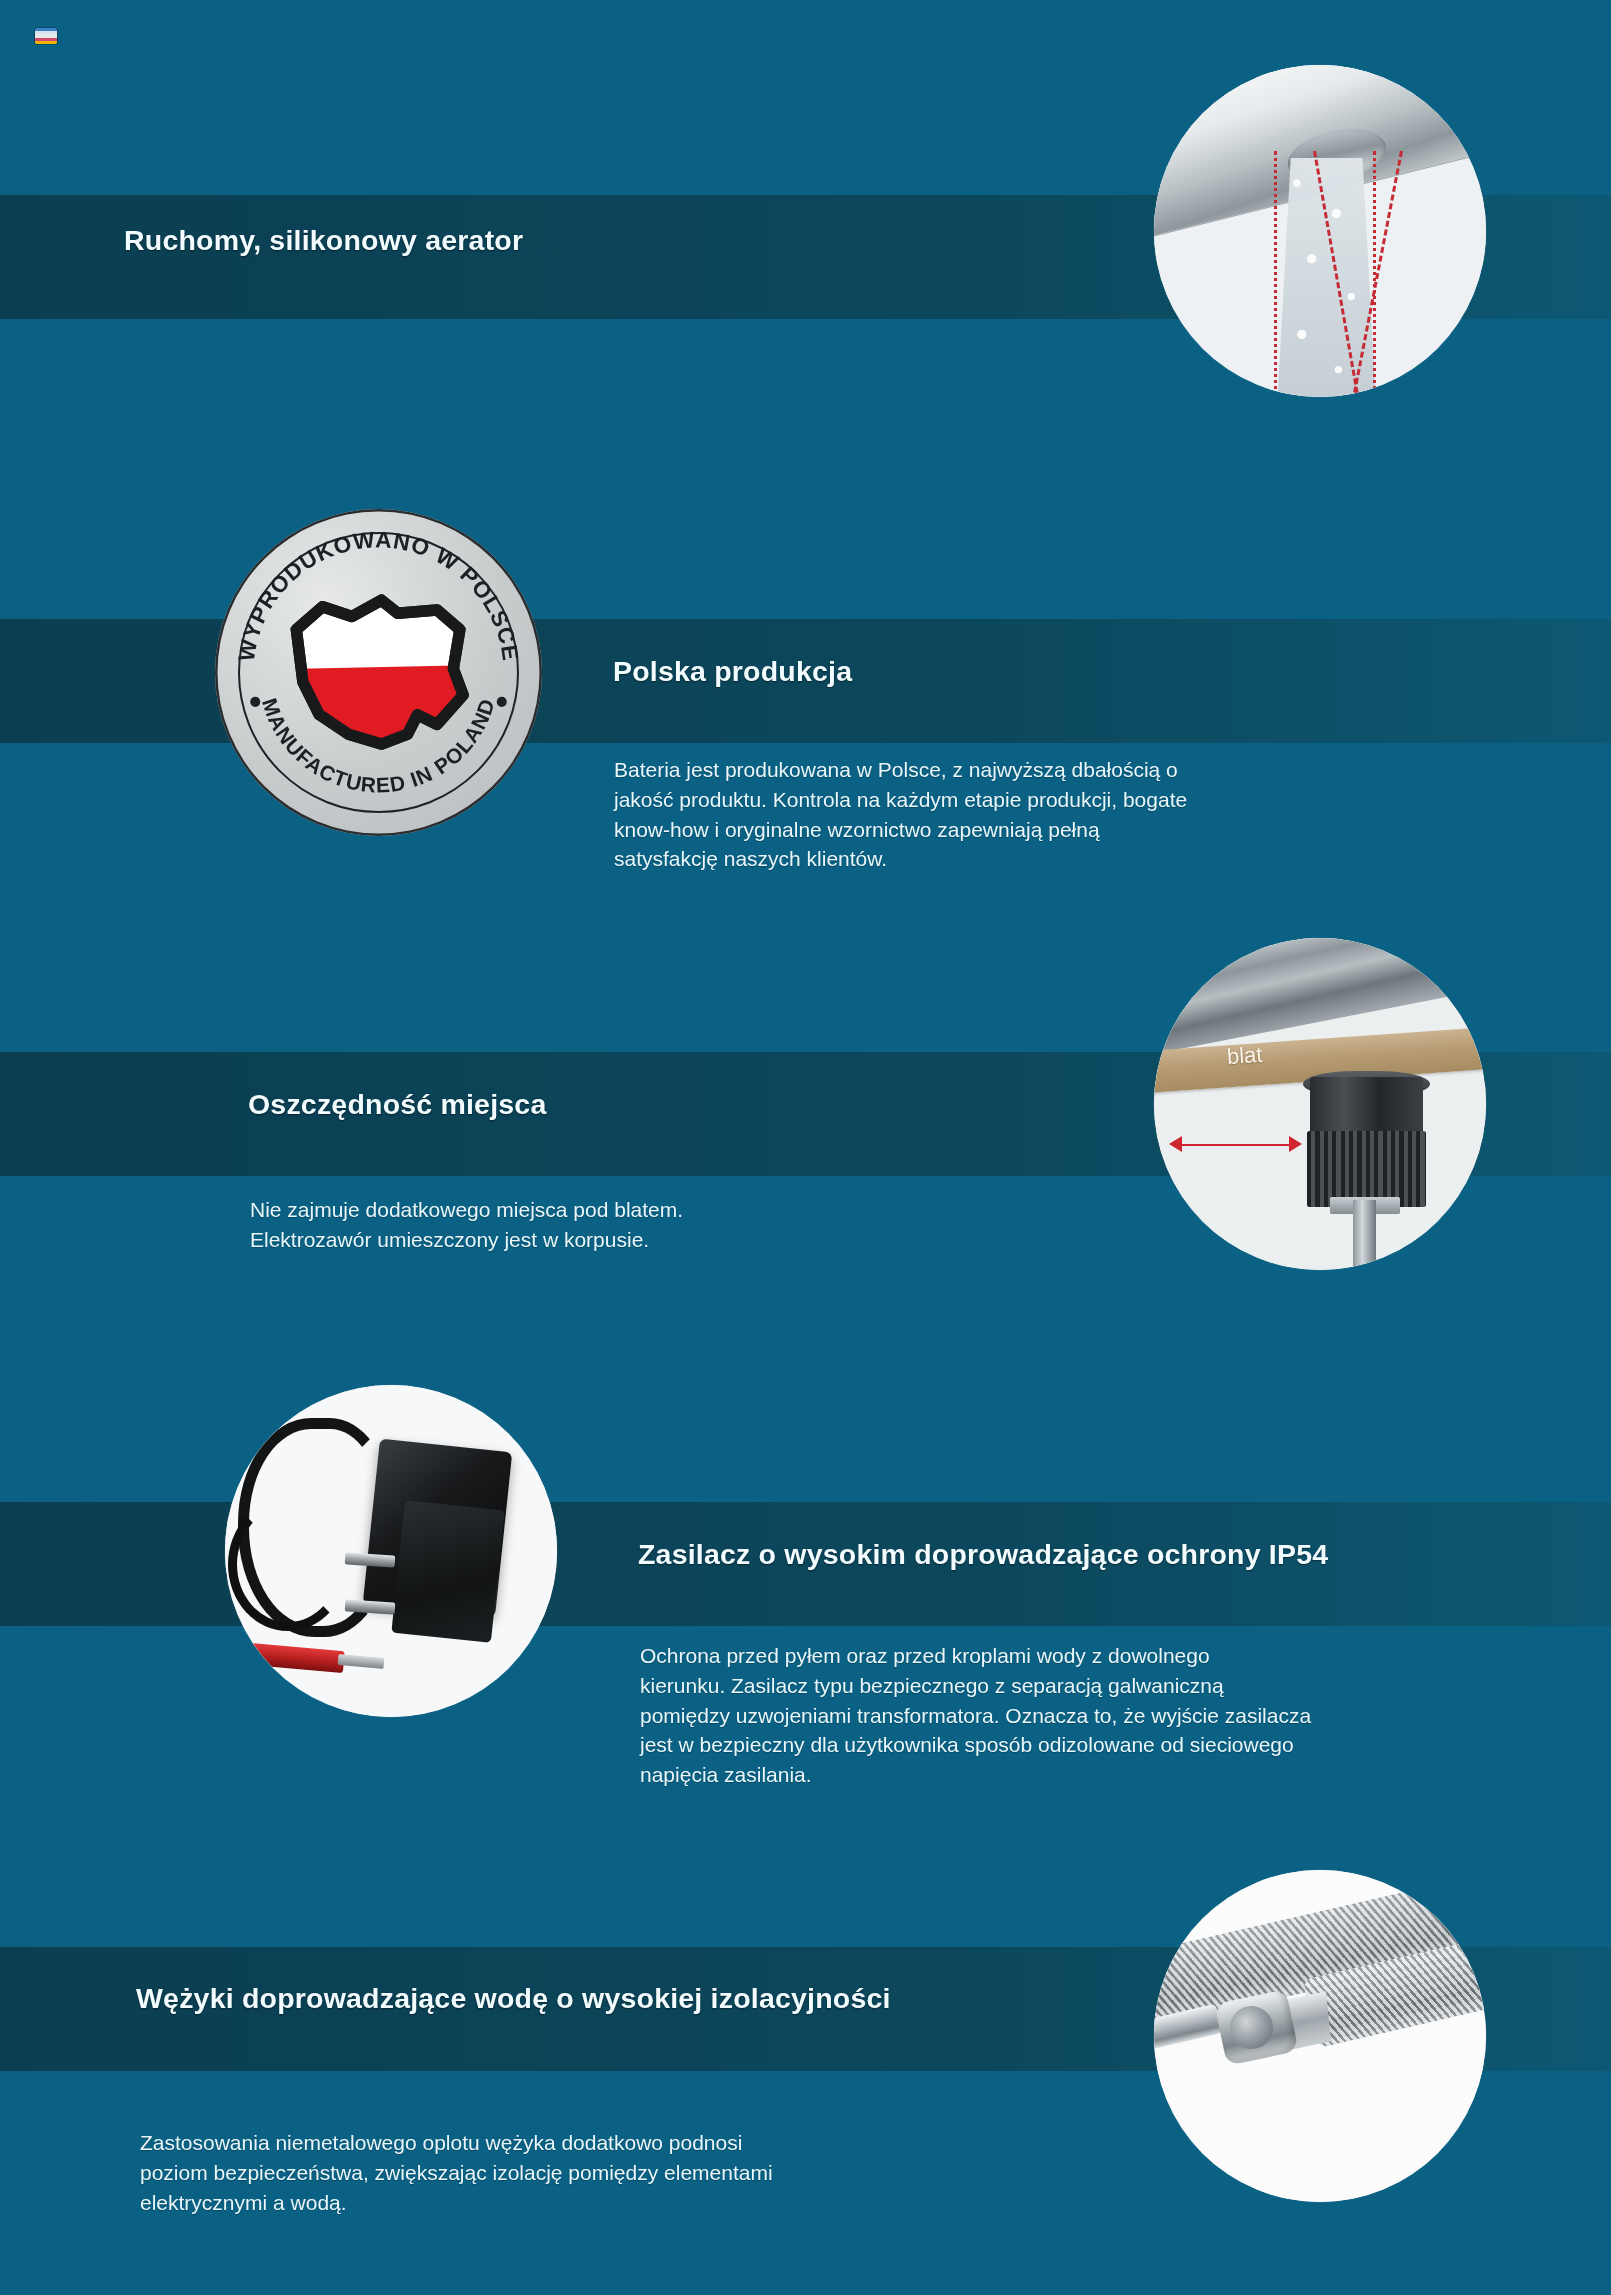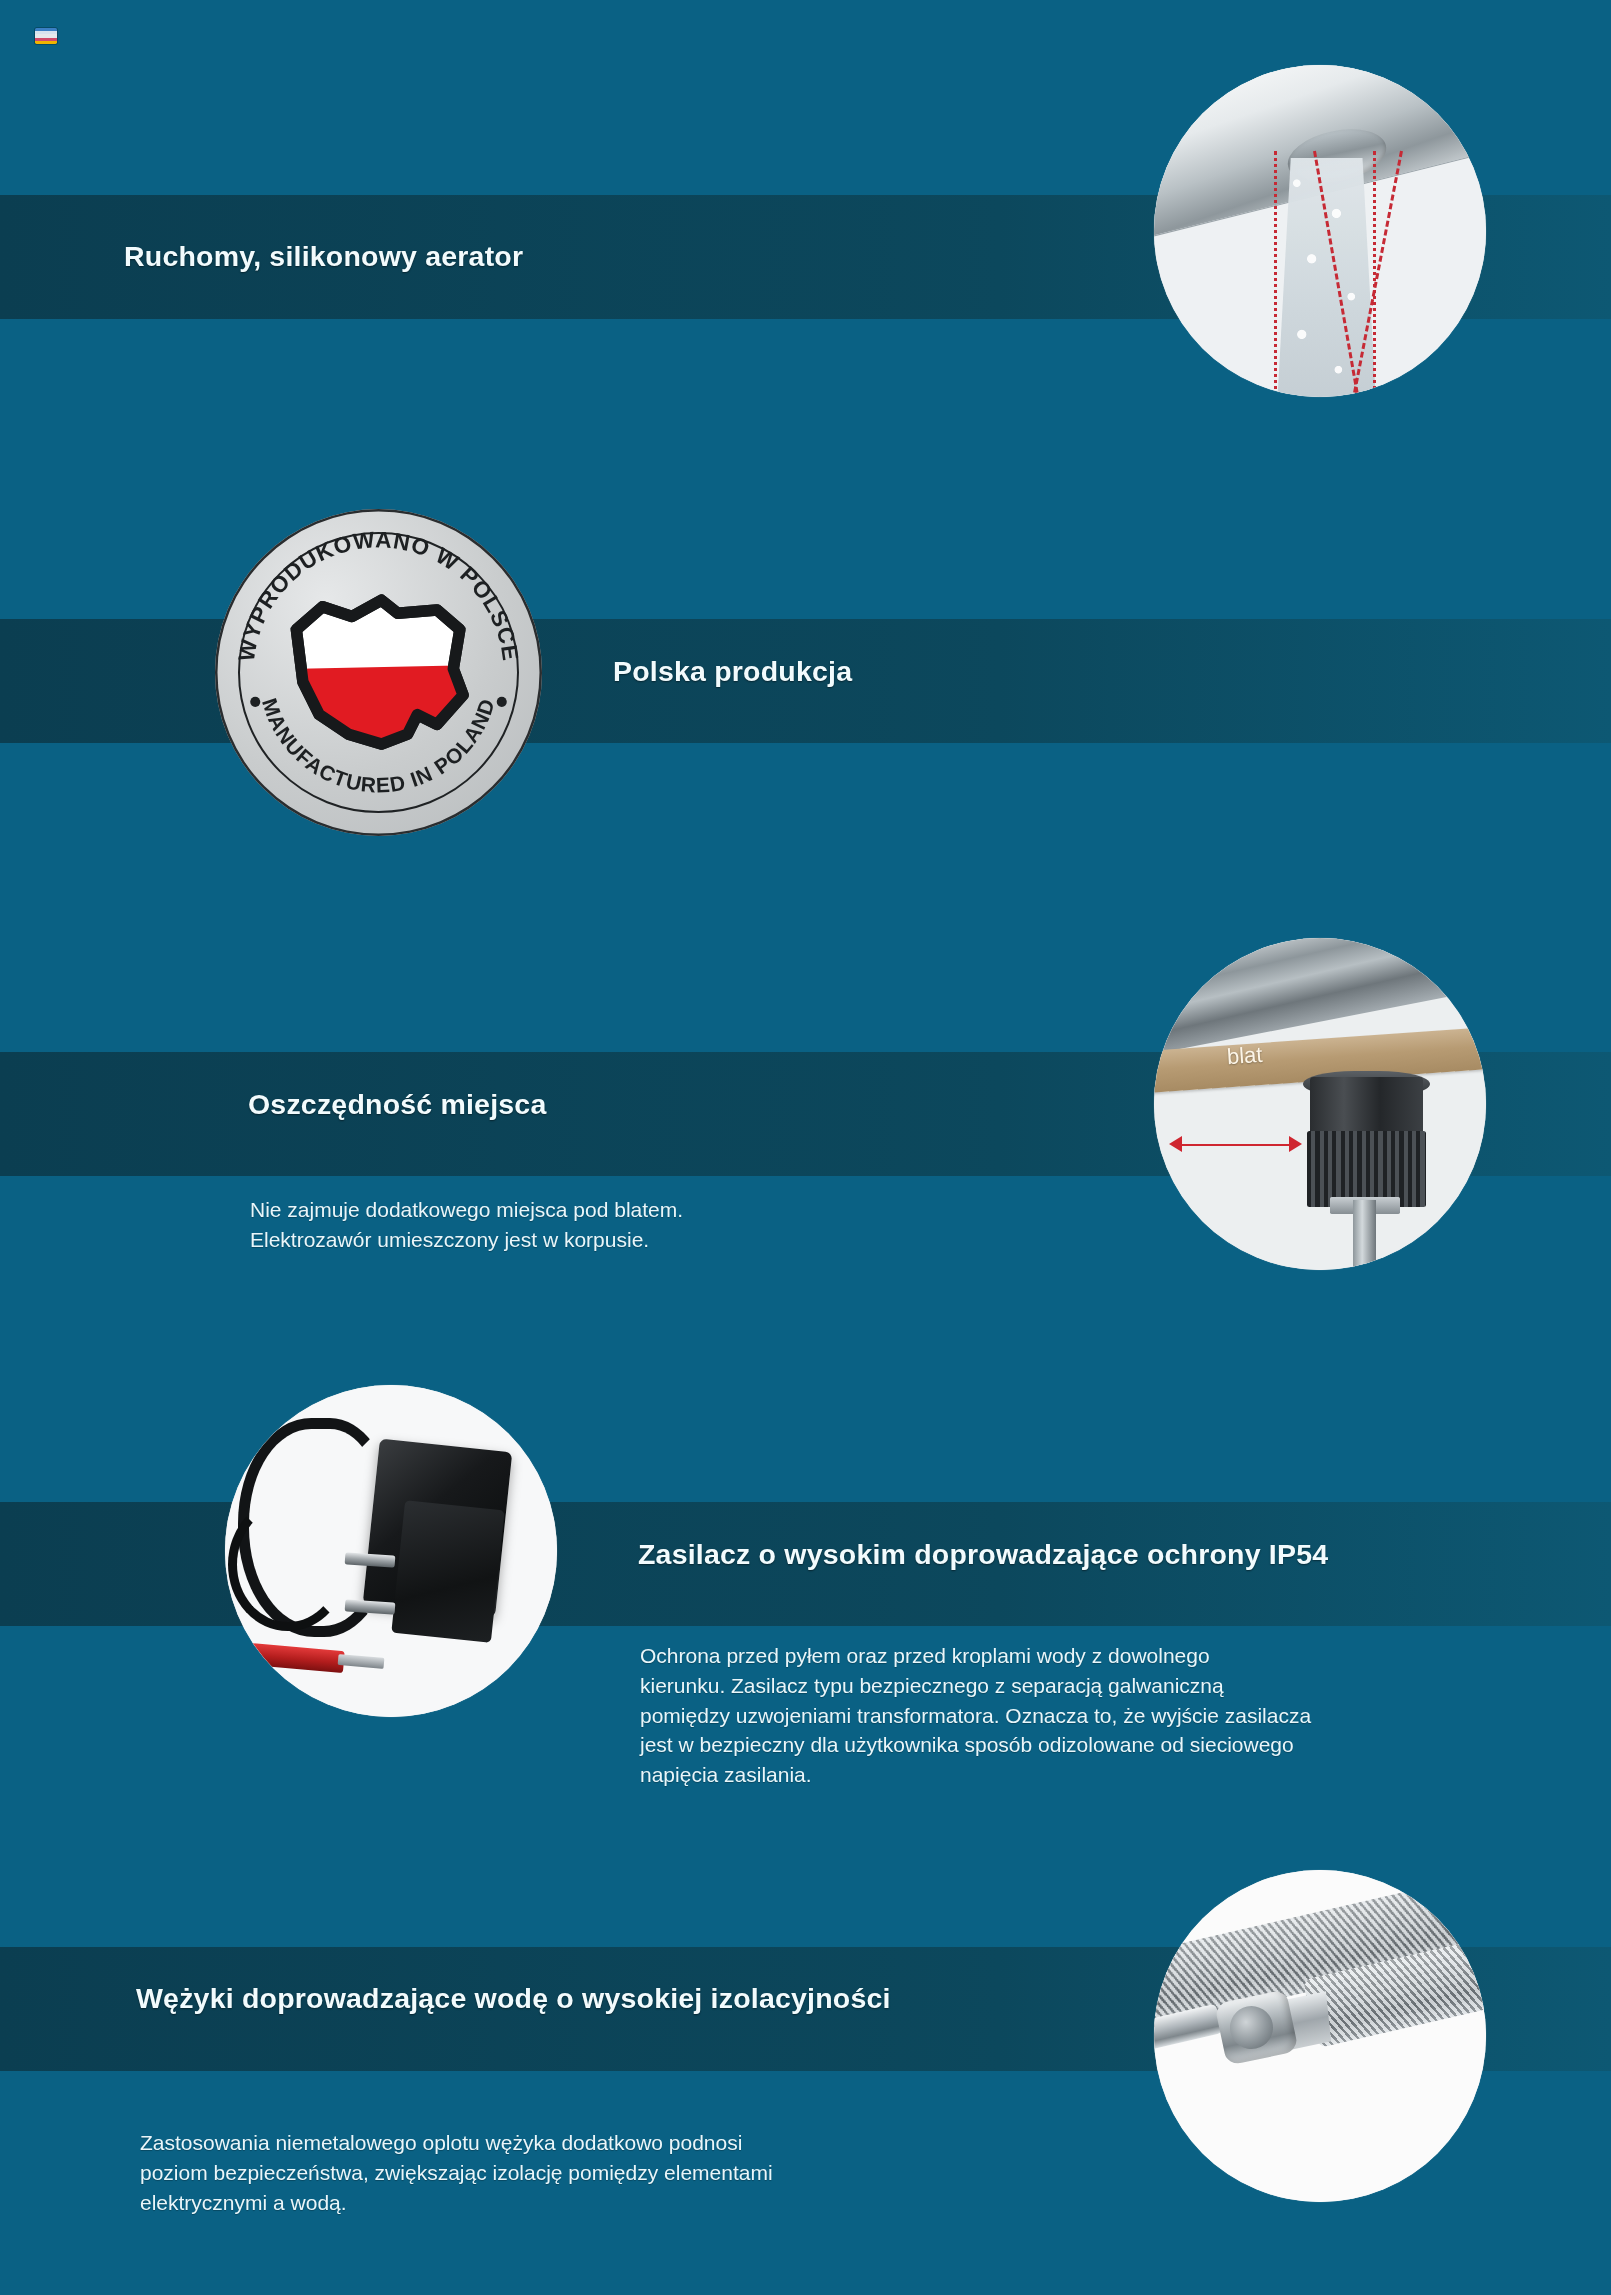--- a/index.html
+++ b/index.html
@@ -271,38 +271,42 @@
   <div class="lang-chip">
     <i style="background:#3b7fc4"></i>
     <i style="background:#d8e3ee"></i>
     <i style="background:#e6e9ec"></i>
     <i style="background:#d14a6a"></i>
     <i style="background:#f0b400"></i>
   </div>
 
   <div class="band b-grad-right" style="top:195px;height:124px;"></div>
 
-  <div class="band-title" style="left:124px;top:240px;">Ruchomy, silikonowy aerator</div>
+  <div class="band-title" style="left:124px;top:224px;">Ruchomy, silikonowy aerator</div>
 
 
   <div class="circle" style="left:1154px;top:65px;width:332px;height:332px;">
     <div class="aer-body"></div>
     <div class="aer-spout"></div>
     <div class="aer-ring"></div>
     <div class="aer-stream"></div>
     <div class="aer-line dotted" style="left:36%;"></div>
     <div class="aer-line" style="left:48%;transform:rotate(-10deg);transform-origin:top;"></div>
     <div class="aer-line dotted" style="left:66%;"></div>
     <div class="aer-line" style="left:74%;transform:rotate(11deg);transform-origin:top;"></div>
   </div>
 
   <div class="band b-grad-right" style="top:619px;height:124px;"></div>
 
   <div class="band-title" style="left:613px;top:655px;">Polska produkcja</div>
 
+  <div class="para" style="left:614px;top:755px;width:890px;">Bateria jest produkowana w Polsce, z najwyższą dbałością o
+jakość produktu. Kontrola na każdym etapie produkcji, bogate
+know-how i oryginalne wzornictwo zapewniają pełną
+satysfakcję naszych klientów.</div>
 
   <div class="badge" style="left:215px;top:509px;width:327px;height:327px;">
     <div class="badge-outer"></div>
     <div class="badge-ring"></div>
     <svg class="badge-svg" viewBox="0 0 390 390">
       <defs>
         <path id="arcTop" d="M 46,195 A 149,149 0 0 1 344,195" fill="none"></path>
         <path id="arcBot" d="M 52,195 A 143,143 0 0 0 338,195" fill="none"></path>
       </defs>
       <text font-family="Liberation Sans, sans-serif" font-size="27" font-weight="700" fill="#1d2022" letter-spacing="1.2">

